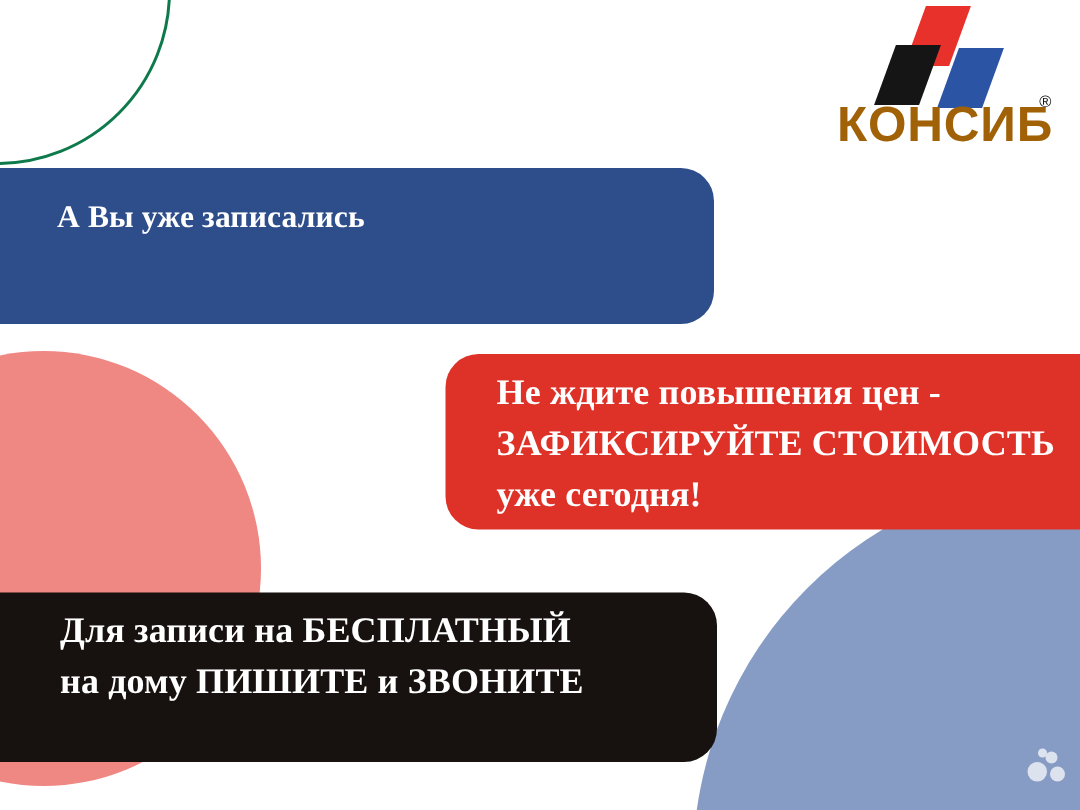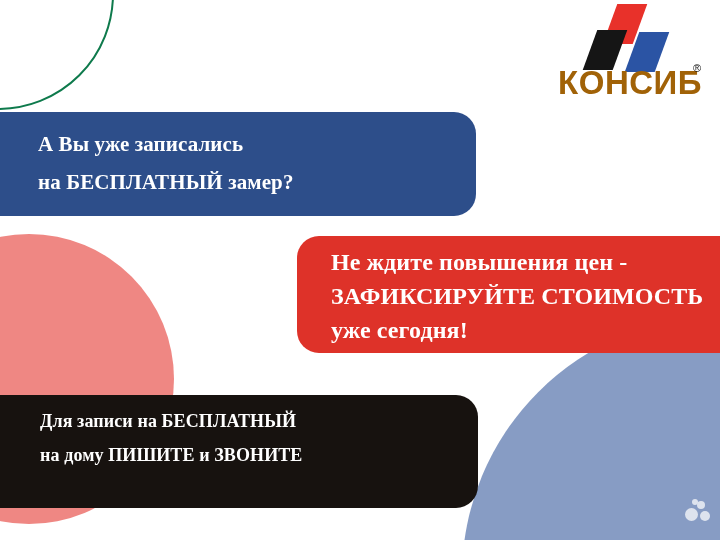--- a/index.html
+++ b/index.html
@@ -80,21 +80,21 @@
     padding:9px 0 0 34px;
   }
   #box-red .msgline{font-size:24px;line-height:34px;letter-spacing:0.1px;}
 
   #box-black{
     left:-40px;top:395px;width:518px;height:113px;
     background:#17120f;
     border-radius:22px;
     padding:9px 0 0 80px;
   }
-  #box-black .msgline{font-size:18px;line-height:34px;letter-spacing:0.1px;}
+  #box-black .msgline{font-size:24px;line-height:34px;letter-spacing:0.1px;}
 
   
   #avito{
     position:absolute;right:10px;bottom:12px;
     height:34px;display:flex;align-items:center;gap:5px;
     opacity:0.72;
   }
   #avito-dots{position:relative;width:25px;height:24px;}
   #avito-dots i{position:absolute;display:block;border-radius:50%;background:#ffffff;}
   #avito-dot-1{left:0px;top:9px;width:13px;height:13px;}
@@ -121,21 +121,20 @@
       <span class="para" id="logo-mark-red"></span>
       <span class="para" id="logo-mark-black"></span>
       <span class="para" id="logo-mark-blue"></span>
     </div>
     <div id="logo-wordmark">КОНСИБ</div>
     <div id="logo-reg">®</div>
   </div>
 
   <div class="msgbox" id="box-blue">
     <div class="msgline">А Вы уже записались</div>
-    <div class="msgline">на БЕСПЛАТНЫЙ замер?</div>
   </div>
 
   <div class="msgbox" id="box-red">
     <div class="msgline"> Не ждите повышения цен -</div>
     <div class="msgline">ЗАФИКСИРУЙТЕ СТОИМОСТЬ</div>
     <div class="msgline">уже сегодня!</div>
   </div>
 
   <div class="msgbox" id="box-black">
     <div class="msgline"> Для записи на БЕСПЛАТНЫЙ</div>

